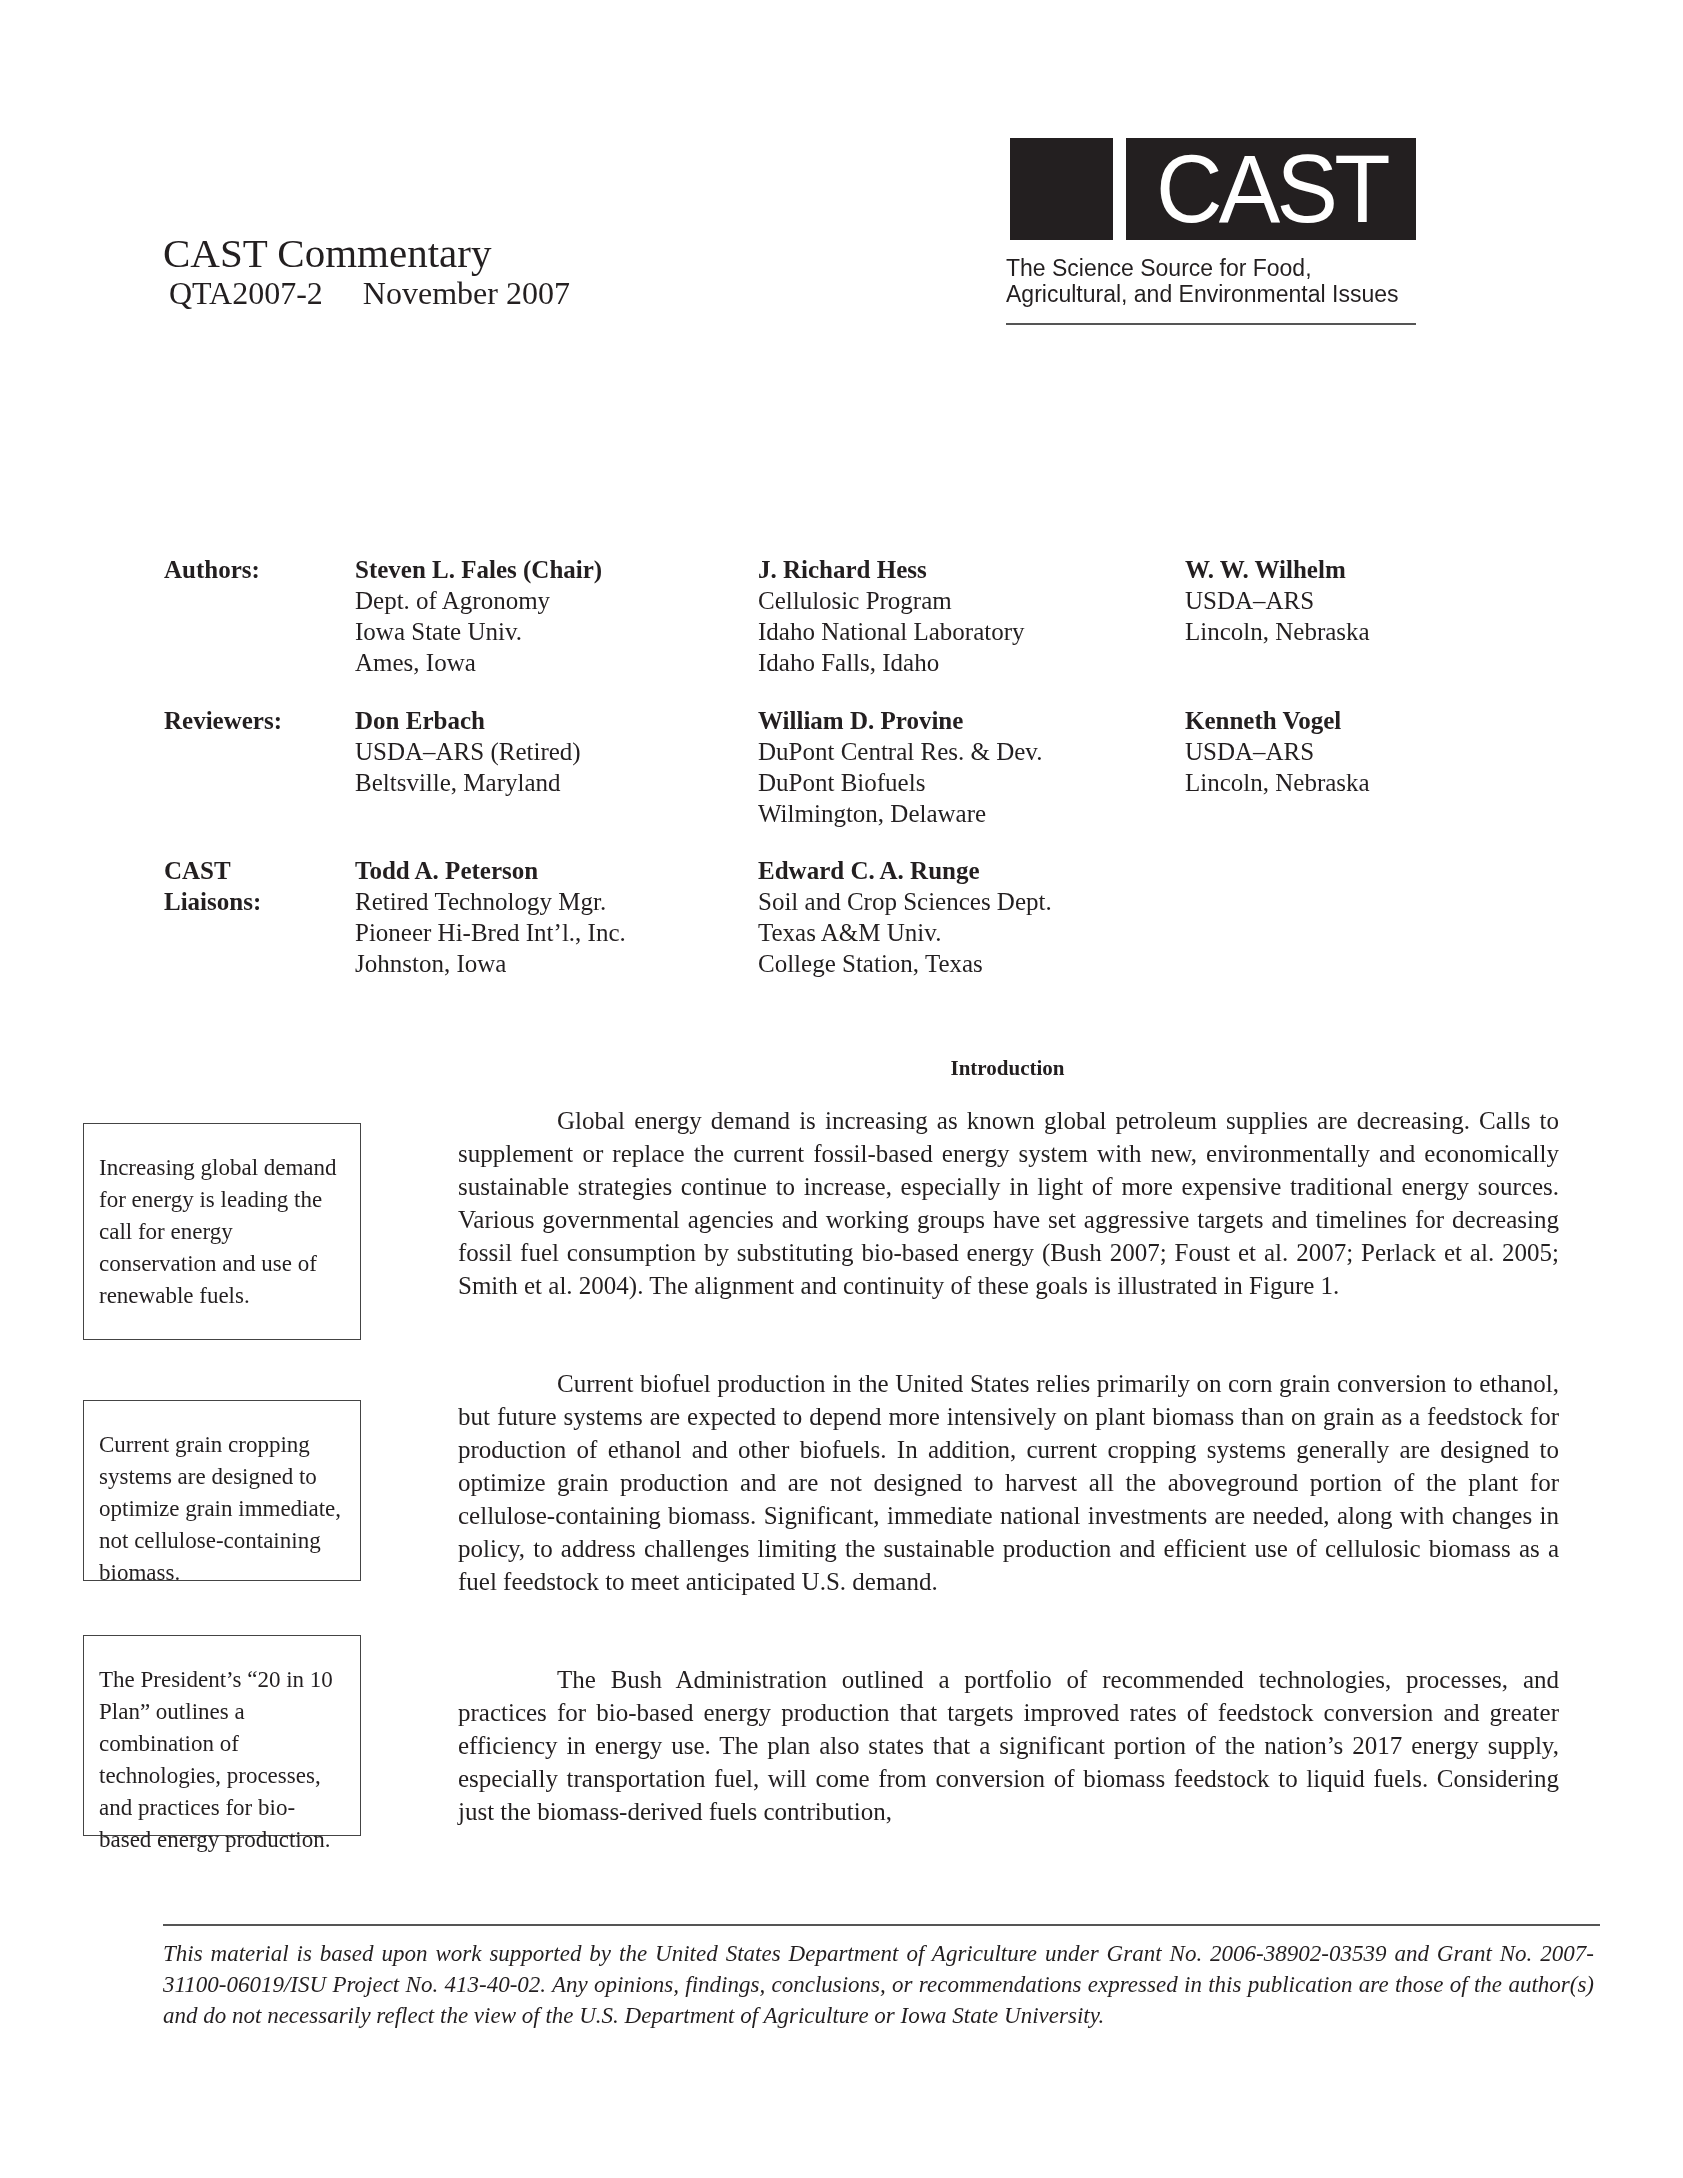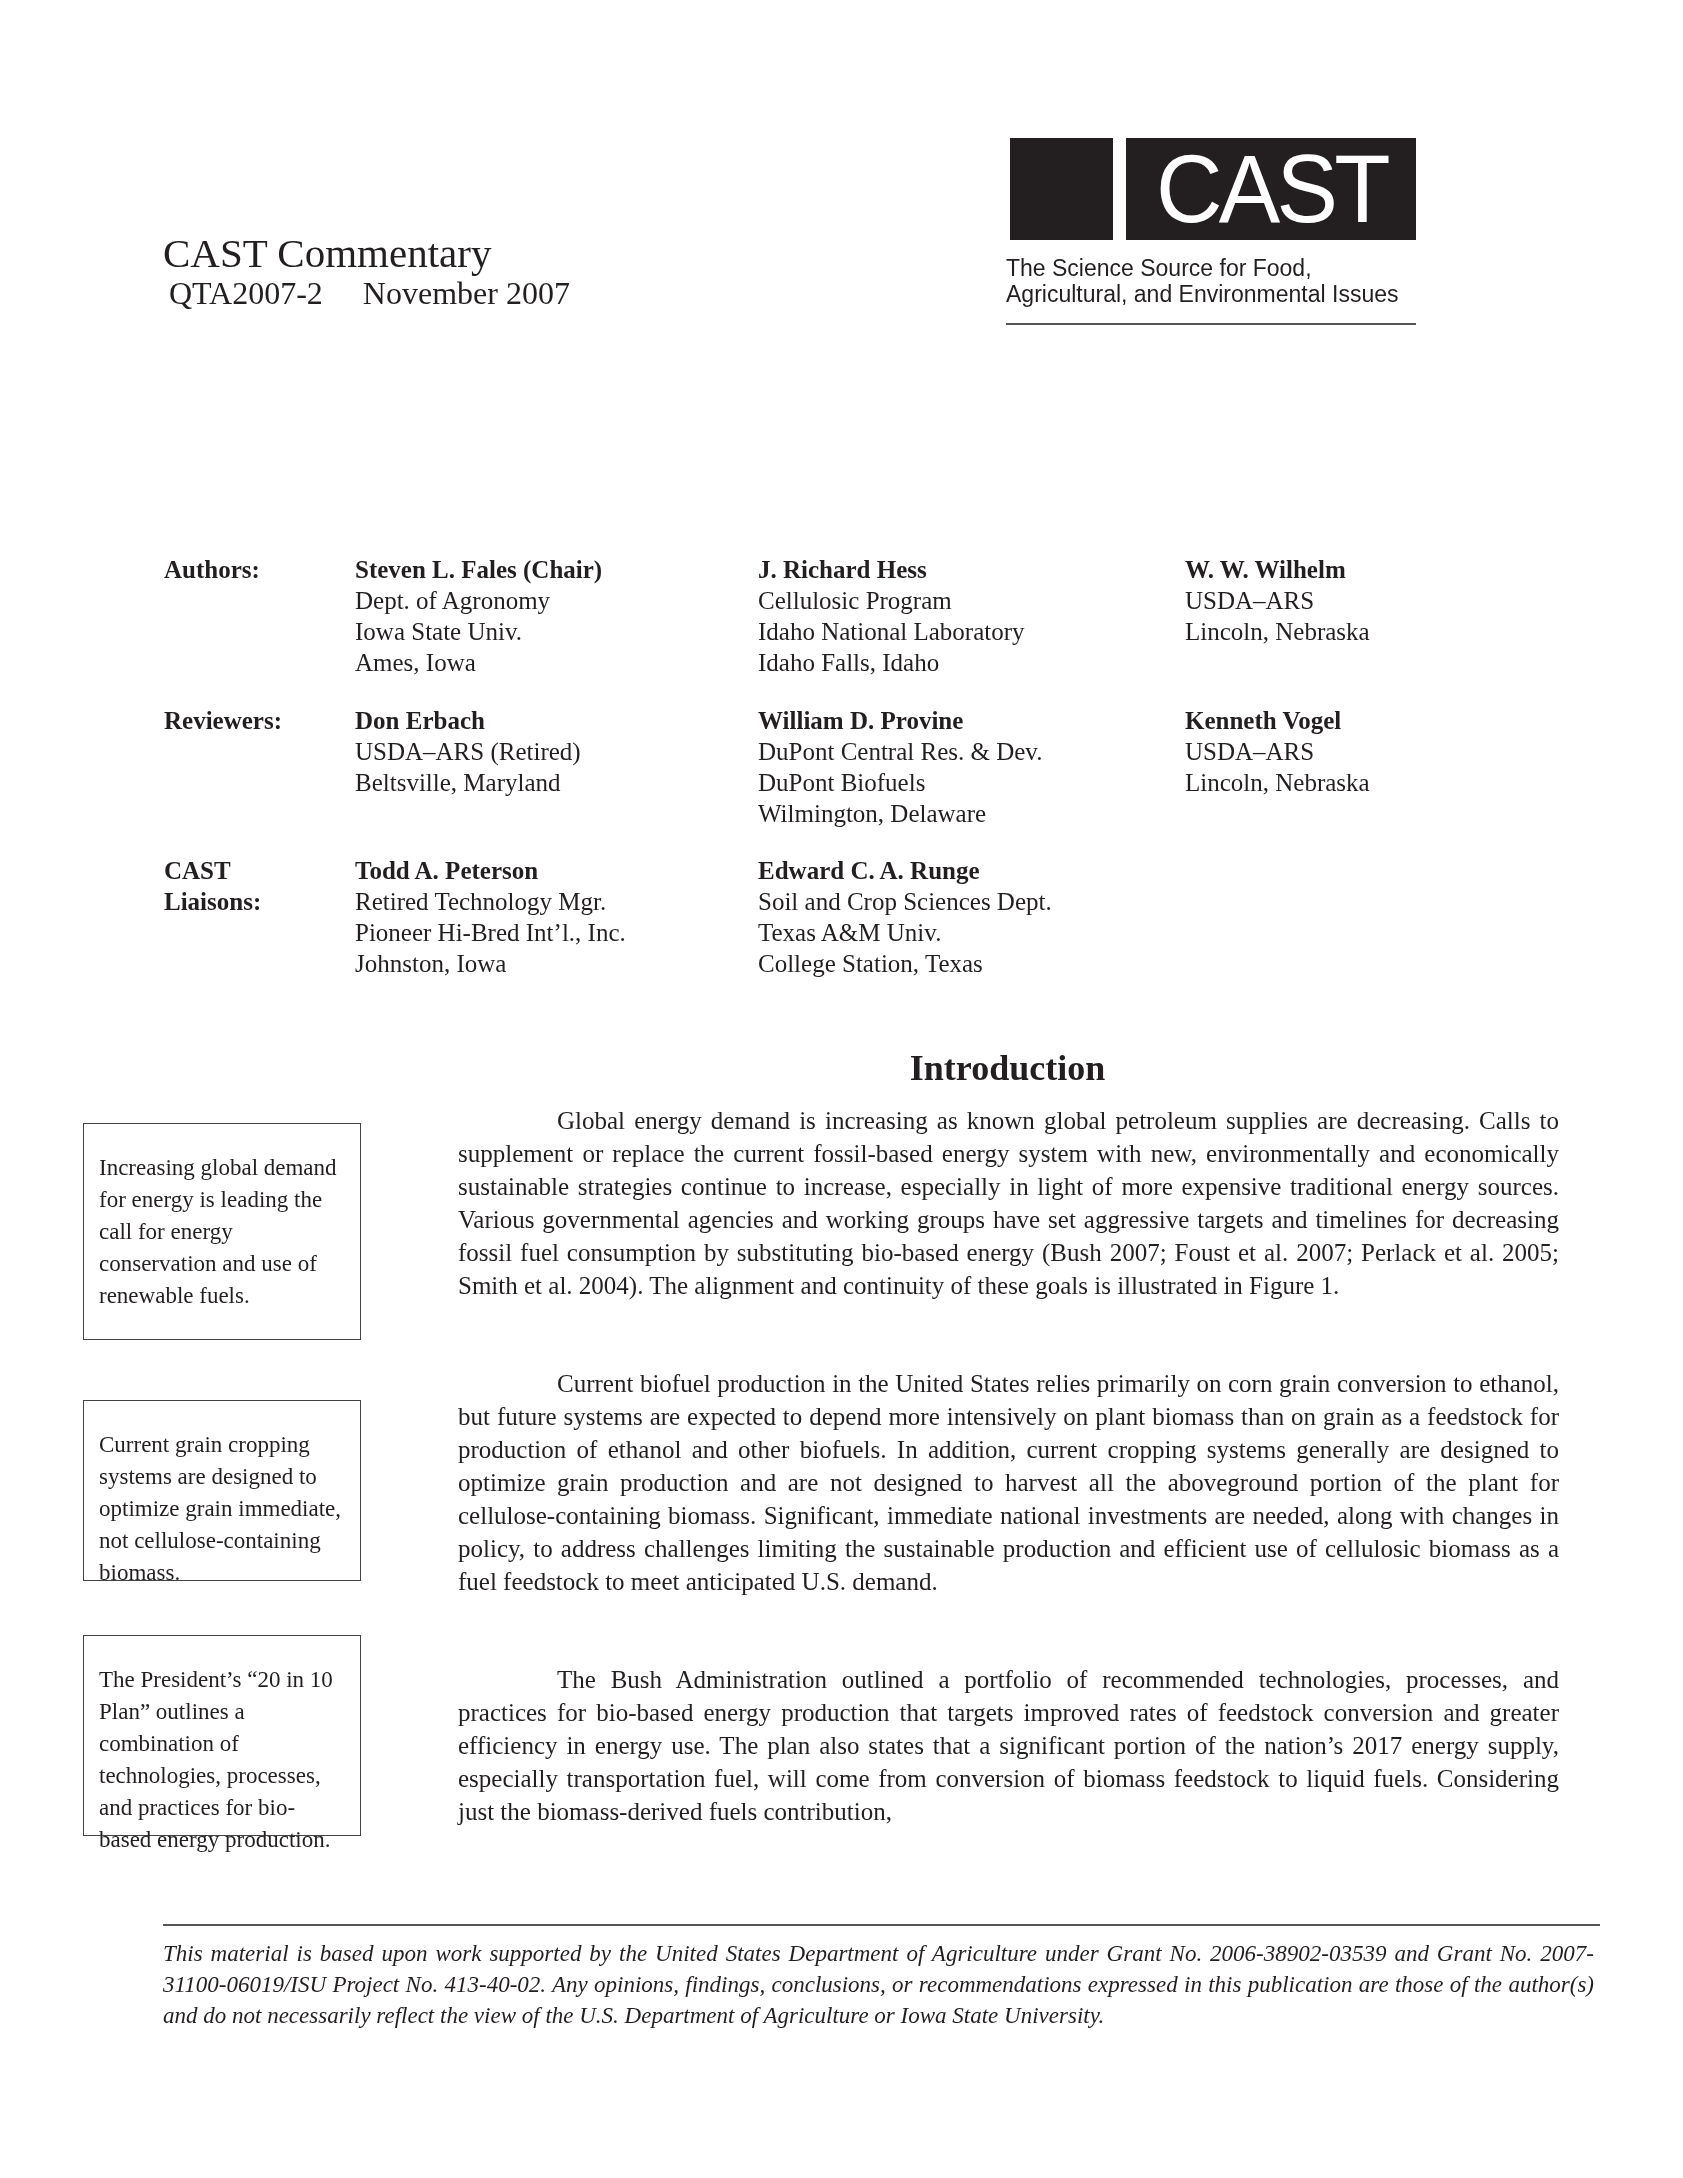--- a/index.html
+++ b/index.html
@@ -26,21 +26,21 @@
   .doc-title { left: 163px; top: 372px; font-size: 47px; line-height: 50px; font-weight: bold;
                white-space: nowrap; letter-spacing: -0.3px; }
 
   
   .people-label { left: 164px; font-size: 25px; line-height: 31px; font-weight: bold; }
   .person { font-size: 25px; line-height: 31px; white-space: nowrap; }
   .person .name { font-weight: bold; }
 
   
   .intro-heading { left: 458px; width: 1099px; top: 1050px; text-align: center;
-                   font-size: 36px; line-height: 36px; font-weight: bold; }
+                   font-size: 21px; line-height: 36px; font-weight: bold; }
   .body-para { left: 458px; width: 1101px; font-size: 25px; line-height: 33px;
                text-align: justify; text-indent: 99px; }
 
   
   .callout { left: 83px; width: 278px; border: 1.5px solid #444; box-sizing: border-box;
              padding: 28px 14px 10px 15px; font-size: 23px; line-height: 32px; }
 
   
   .footer-rule { left: 163px; top: 1924px; width: 1437px; height: 0; border-top: 2px solid #555; }
   .footer-note { left: 163px; top: 1938px; width: 1431px; font-size: 23px; line-height: 31px;

